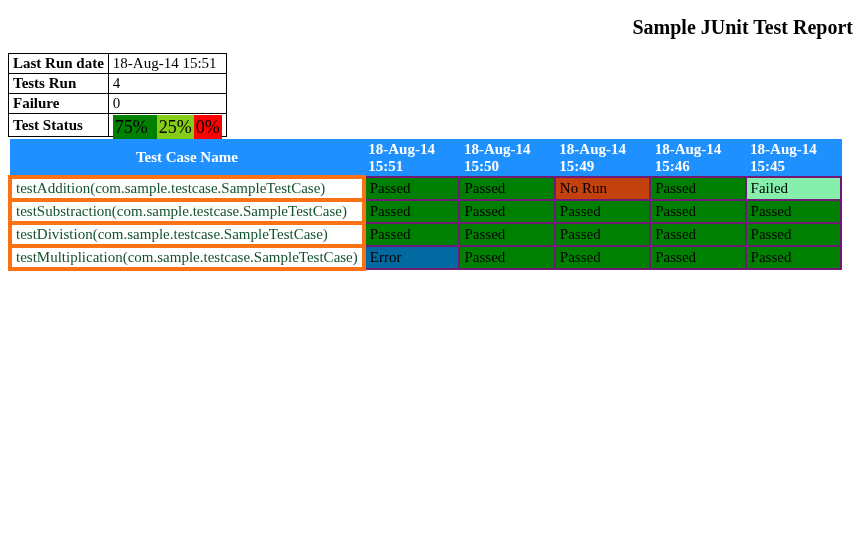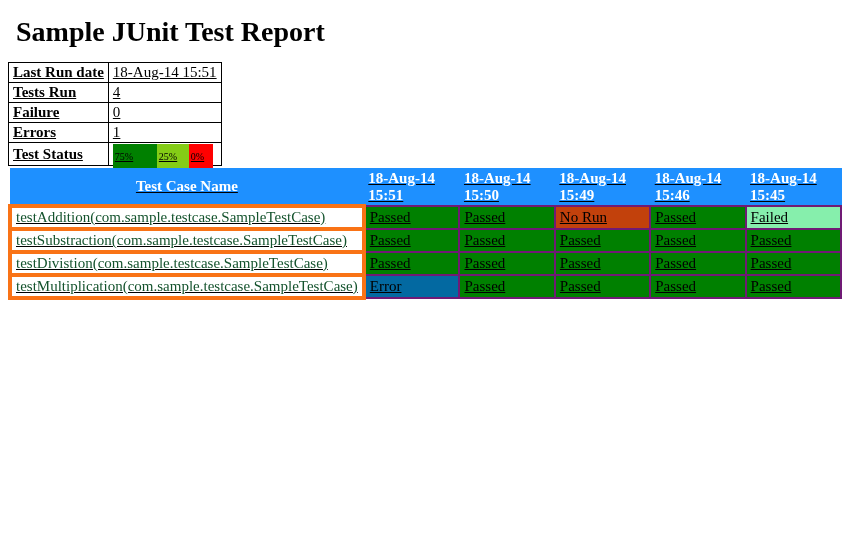--- a/index.html
+++ b/index.html
@@ -4,35 +4,36 @@
 <style>
   body{
     font-family:"Times New Roman",Times,serif;
     margin:8px;
     background:#fff;
     color:#000;
     font-size:16px;
   }
   h2{
     margin:8px 0 14px 8px;
-    font-size:28px;
+    font-size:20px;
     font-weight:bold;
+    text-align:right;
   }
-  table{border-collapse:collapse;text-decoration:underline;}
+  table{border-collapse:collapse;}
   .summary{margin-bottom:2px;}
   .summary td{
     border:1px solid #000;
     padding:1px 4px;
     font-size:15px;
     vertical-align:middle;
   }
   .summary td.key{font-weight:bold;}
   .status-cell{padding:0;}
   .status-bar{display:flex;align-items:stretch;height:20px;}
-  .seg{display:flex;align-items:center;padding:12px 2px;font-size:10px;}
+  .seg{display:flex;align-items:center;padding:12px 2px;font-size:18px;}
   .seg.pass{background:#008000;color:#000;}
   .seg.fail{background:#84cc16;color:#000;}
   .seg.err{background:#ff0000;color:#000;}
   .results{width:834px;}
   .results th,.results td{
     padding:1px 4px;
     font-size:15px;
     text-align:left;
     vertical-align:middle;
   }
@@ -65,24 +66,20 @@
     <td class="key">Last Run date</td>
     <td>18-Aug-14 15:51</td>
   </tr>
   <tr>
     <td class="key">Tests Run</td>
     <td>4</td>
   </tr>
   <tr>
     <td class="key">Failure</td>
     <td>0</td>
-  </tr>
-  <tr>
-    <td class="key">Errors</td>
-    <td>1</td>
   </tr>
   <tr>
     <td class="key">Test Status</td>
     <td class="status-cell">
       <div class="status-bar">
         <div class="seg pass" style="flex:0 0 40px">75%</div>
         <div class="seg fail" style="flex:0 0 28px">25%</div>
         <div class="seg err" style="flex:0 0 20px">0%</div>
       </div>
     </td>

